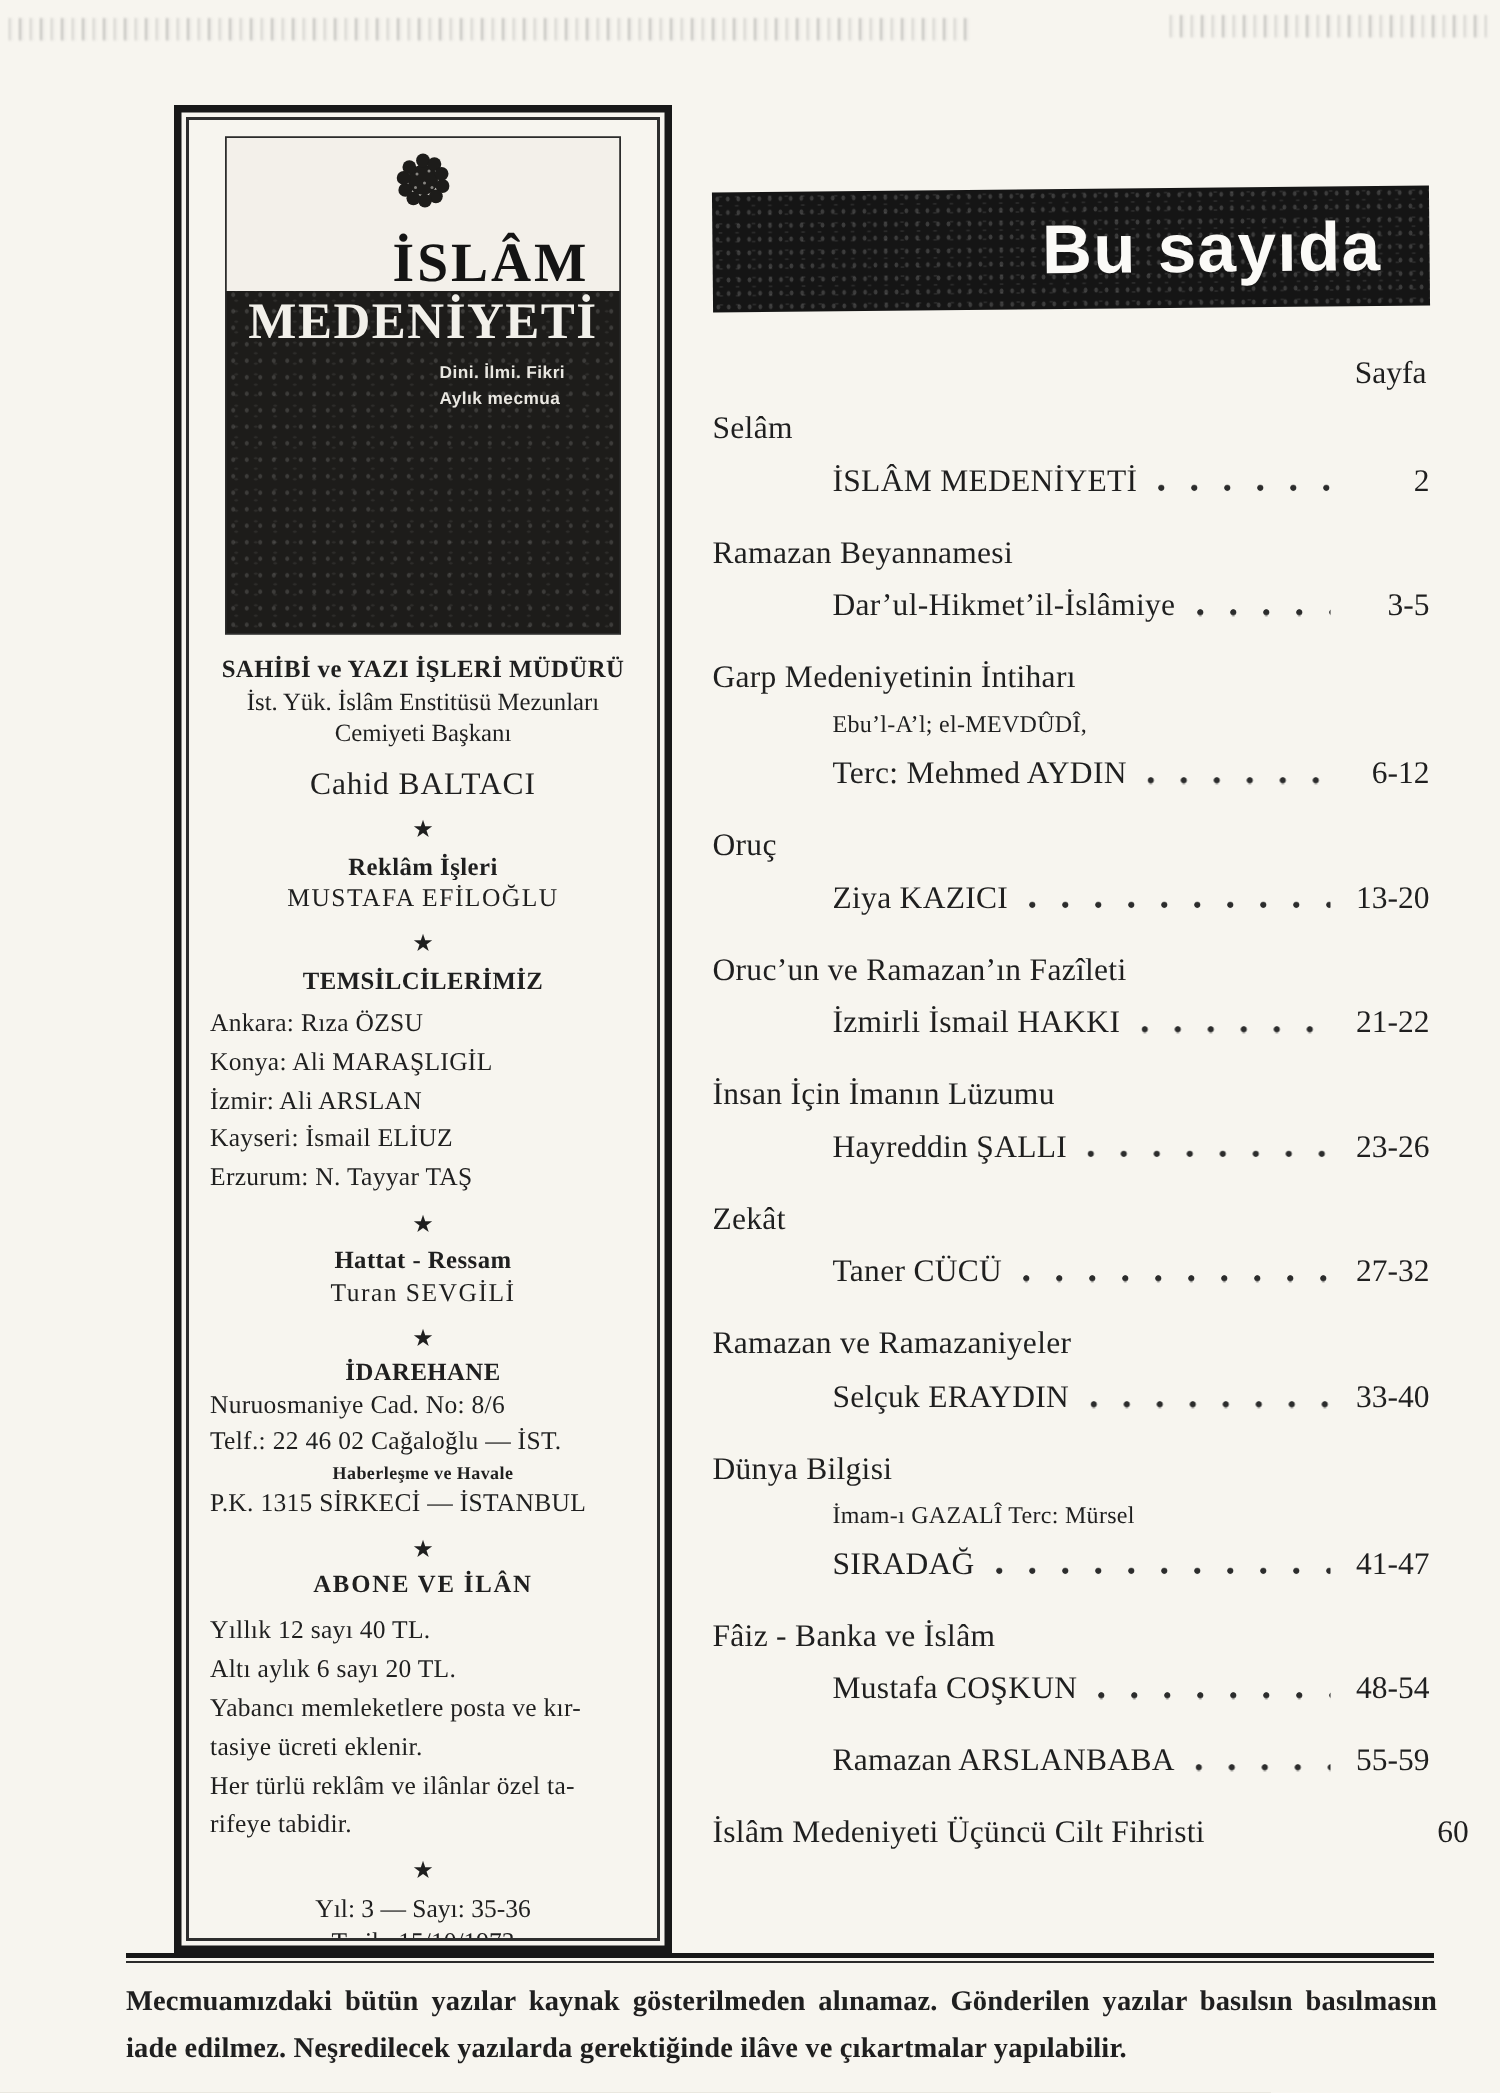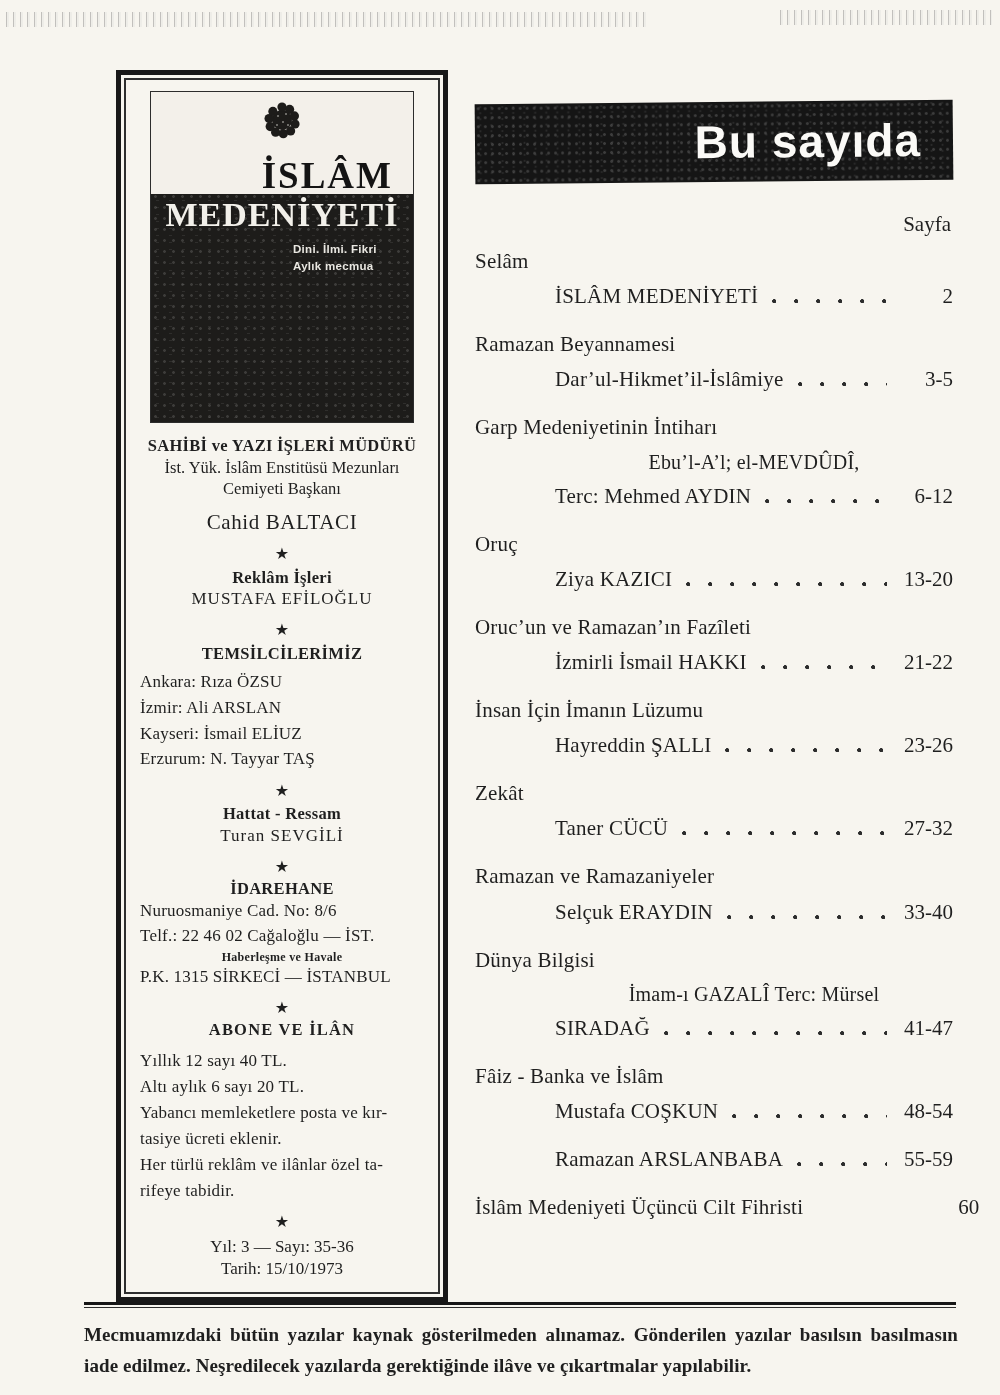--- a/index.html
+++ b/index.html
@@ -54,38 +54,38 @@
   
   .mh-header { font-weight:bold; font-size:16.5px; letter-spacing:.3px; margin-top:13px; line-height:1.25; }
   .mh-line   { font-size:16.5px; line-height:1.3; }
   .mh-name   { font-size:21px; margin-top:10px; letter-spacing:.6px; line-height:1.2; }
   .mh-caps   { font-size:17px; letter-spacing:1px; line-height:1.35; }
   .star      { font-size:16px; line-height:1; margin:11px 0 1px; }
   .mh-list   { text-align:left; font-size:17px; line-height:1.52; margin-top:4px; padding-left:2px; letter-spacing:.2px; }
   .mh-left   { text-align:left; font-size:17px; line-height:1.42; padding-left:2px; letter-spacing:.2px; }
 
   
-  .toc-col { position:absolute; left:475px; top:102px; width:478px; }
+  .toc-col { position:absolute; left:475px; top:126px; width:478px; }
   .banner {
     height:80px; background:#151515; transform:rotate(-.55deg);
     display:flex; align-items:center; justify-content:flex-end;
     padding-right:32px; box-sizing:border-box; margin-bottom:30px;
     background-image:radial-gradient(rgba(255,255,255,.17) 1px, transparent 1.5px),
                      radial-gradient(rgba(255,255,255,.09) 1px, transparent 1.6px);
     background-size:7px 9px, 11px 6px;
   }
   .banner-label {
     font-family:"Liberation Sans", sans-serif; font-weight:bold; font-size:46px;
     color:#fbfaf7; letter-spacing:1px; line-height:1;
   }
   .sayfa { text-align:right; font-size:21px; margin-bottom:12px; padding-right:2px; }
 
   .toc-entry { margin-bottom:23px; }
   .toc-title { font-size:21px; line-height:1.2; letter-spacing:.2px; }
-  .toc-author-pre { font-size:20px; padding-left:80px; margin-top:10px; letter-spacing:.2px;text-align:center; }
+  .toc-author-pre { font-size:16px; padding-left:80px; margin-top:10px; letter-spacing:.2px; }
   .toc-line { display:flex; align-items:flex-end; padding-left:80px; margin-top:10px; }
   .toc-line.title-line { padding-left:0; margin-top:0;gap:48px; }
   .toc-author, .toc-title-inline { font-size:21px; white-space:nowrap; letter-spacing:.2px; }
   .dots {
     flex:1 1 auto; height:5px; margin:0 8px 5px 14px;
     background-image:radial-gradient(circle at 2.2px 2.2px, #2c2c2c 1.8px, transparent 2.3px);
     background-size:22px 5px; background-repeat:repeat-x; background-position:0 100%;
   }
   .toc-pages { font-size:21px; min-width:58px; text-align:right; white-space:nowrap; }
 
@@ -153,20 +153,21 @@
       <div class="star">★</div>
 
       <div class="mh-header" style="margin-top:6px">Reklâm İşleri</div>
       <div class="mh-caps">MUSTAFA EFİLOĞLU</div>
 
       <div class="star">★</div>
 
       <div class="mh-header" style="margin-top:6px">TEMSİLCİLERİMİZ</div>
       <div class="mh-list">
         <div>Ankara: Rıza ÖZSU</div>
+        <div>Konya: Ali MARAŞLIGİL</div>
         <div>İzmir: Ali ARSLAN</div>
         <div>Kayseri: İsmail ELİUZ</div>
         <div>Erzurum: N. Tayyar TAŞ</div>
       </div>
 
       <div class="star">★</div>
 
       <div class="mh-header" style="margin-top:5px">Hattat - Ressam</div>
       <div class="mh-caps">Turan SEVGİLİ</div>
 

